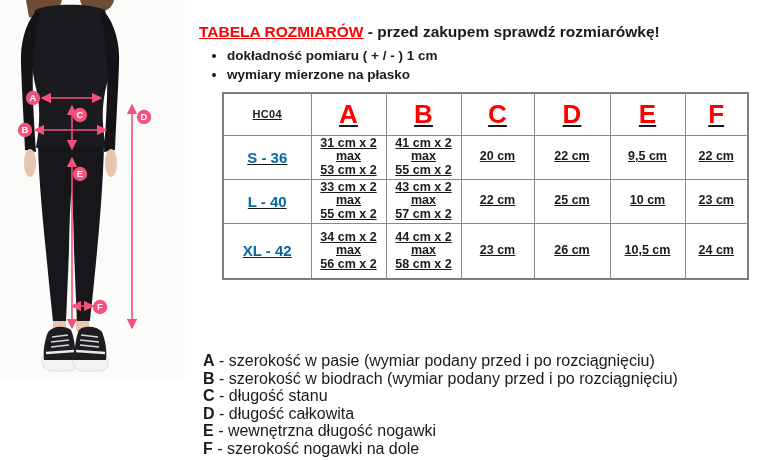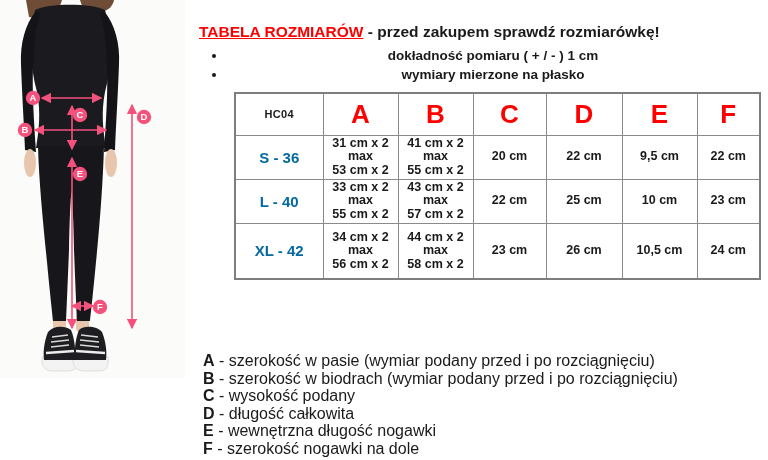--- a/index.html
+++ b/index.html
@@ -5,26 +5,27 @@
   html,body{margin:0;padding:0;background:#ffffff;}
   .page{
     position:relative;width:768px;height:460px;background:#ffffff;overflow:hidden;
     font-family:"Liberation Sans","DejaVu Sans",sans-serif;color:#1a1a1a;
   }
   
   .figure-wrap{position:absolute;left:0;top:0;width:185px;height:385px;}
   
   .title-block{position:absolute;left:199px;top:22px;width:560px;font-size:15.5px;font-weight:bold;line-height:19px;}
   .title-red{color:#ff0000;text-decoration:underline;}
-  .bullets{margin:6px 0 0 0;padding-left:28px;font-size:13.5px;font-weight:bold;line-height:18px;text-align:center;}
+  .bullets{margin:6px 0 0 0;padding-left:28px;font-size:13.5px;font-weight:bold;line-height:18px;}
   .bullets li{margin:0 0 1px 0;}
   
   .size-table{
-    position:absolute;left:234px;top:92px;border-collapse:collapse;table-layout:fixed;
+    position:absolute;left:222px;top:92px;border-collapse:collapse;table-layout:fixed;
     border:2px solid #7e7e7e;
+    text-decoration:underline;
   }
   .size-table td{
     border:1px solid #8a8a8a;text-align:center;vertical-align:middle;padding:0;
     font-weight:bold;color:#1a1a1a;
   }
   td.code{font-size:11px;letter-spacing:.3px;}
   td.collet{font-size:26px;color:#ff0000;}
   td.size{font-size:15px;color:#0369a1;}
   td.val{font-size:12.5px;line-height:13.5px;white-space:pre-line;margin-top:12px;}
   
@@ -169,19 +170,19 @@
         <td class="val">26 cm</td>
         <td class="val">10,5 cm</td>
         <td class="val">24 cm</td>
       </tr>
     </tbody>
   </table>
 
   <div class="legend">
     <div class="row"><b>A</b> <span>- szerokość w pasie (wymiar podany przed i po rozciągnięciu)</span></div>
     <div class="row"><b>B</b> <span>- szerokość w biodrach (wymiar podany przed i po rozciągnięciu)</span></div>
-    <div class="row"><b>C</b> <span>- wysokość podany</span></div>
+    <div class="row"><b>C</b> <span>- długość stanu</span></div>
     <div class="row"><b>D</b> <span>- długość całkowita</span></div>
     <div class="row"><b>E</b> <span>- wewnętrzna długość nogawki</span></div>
     <div class="row"><b>F</b> <span>- szerokość nogawki na dole</span></div>
   </div>
 
 </div>
 
 </body></html>

